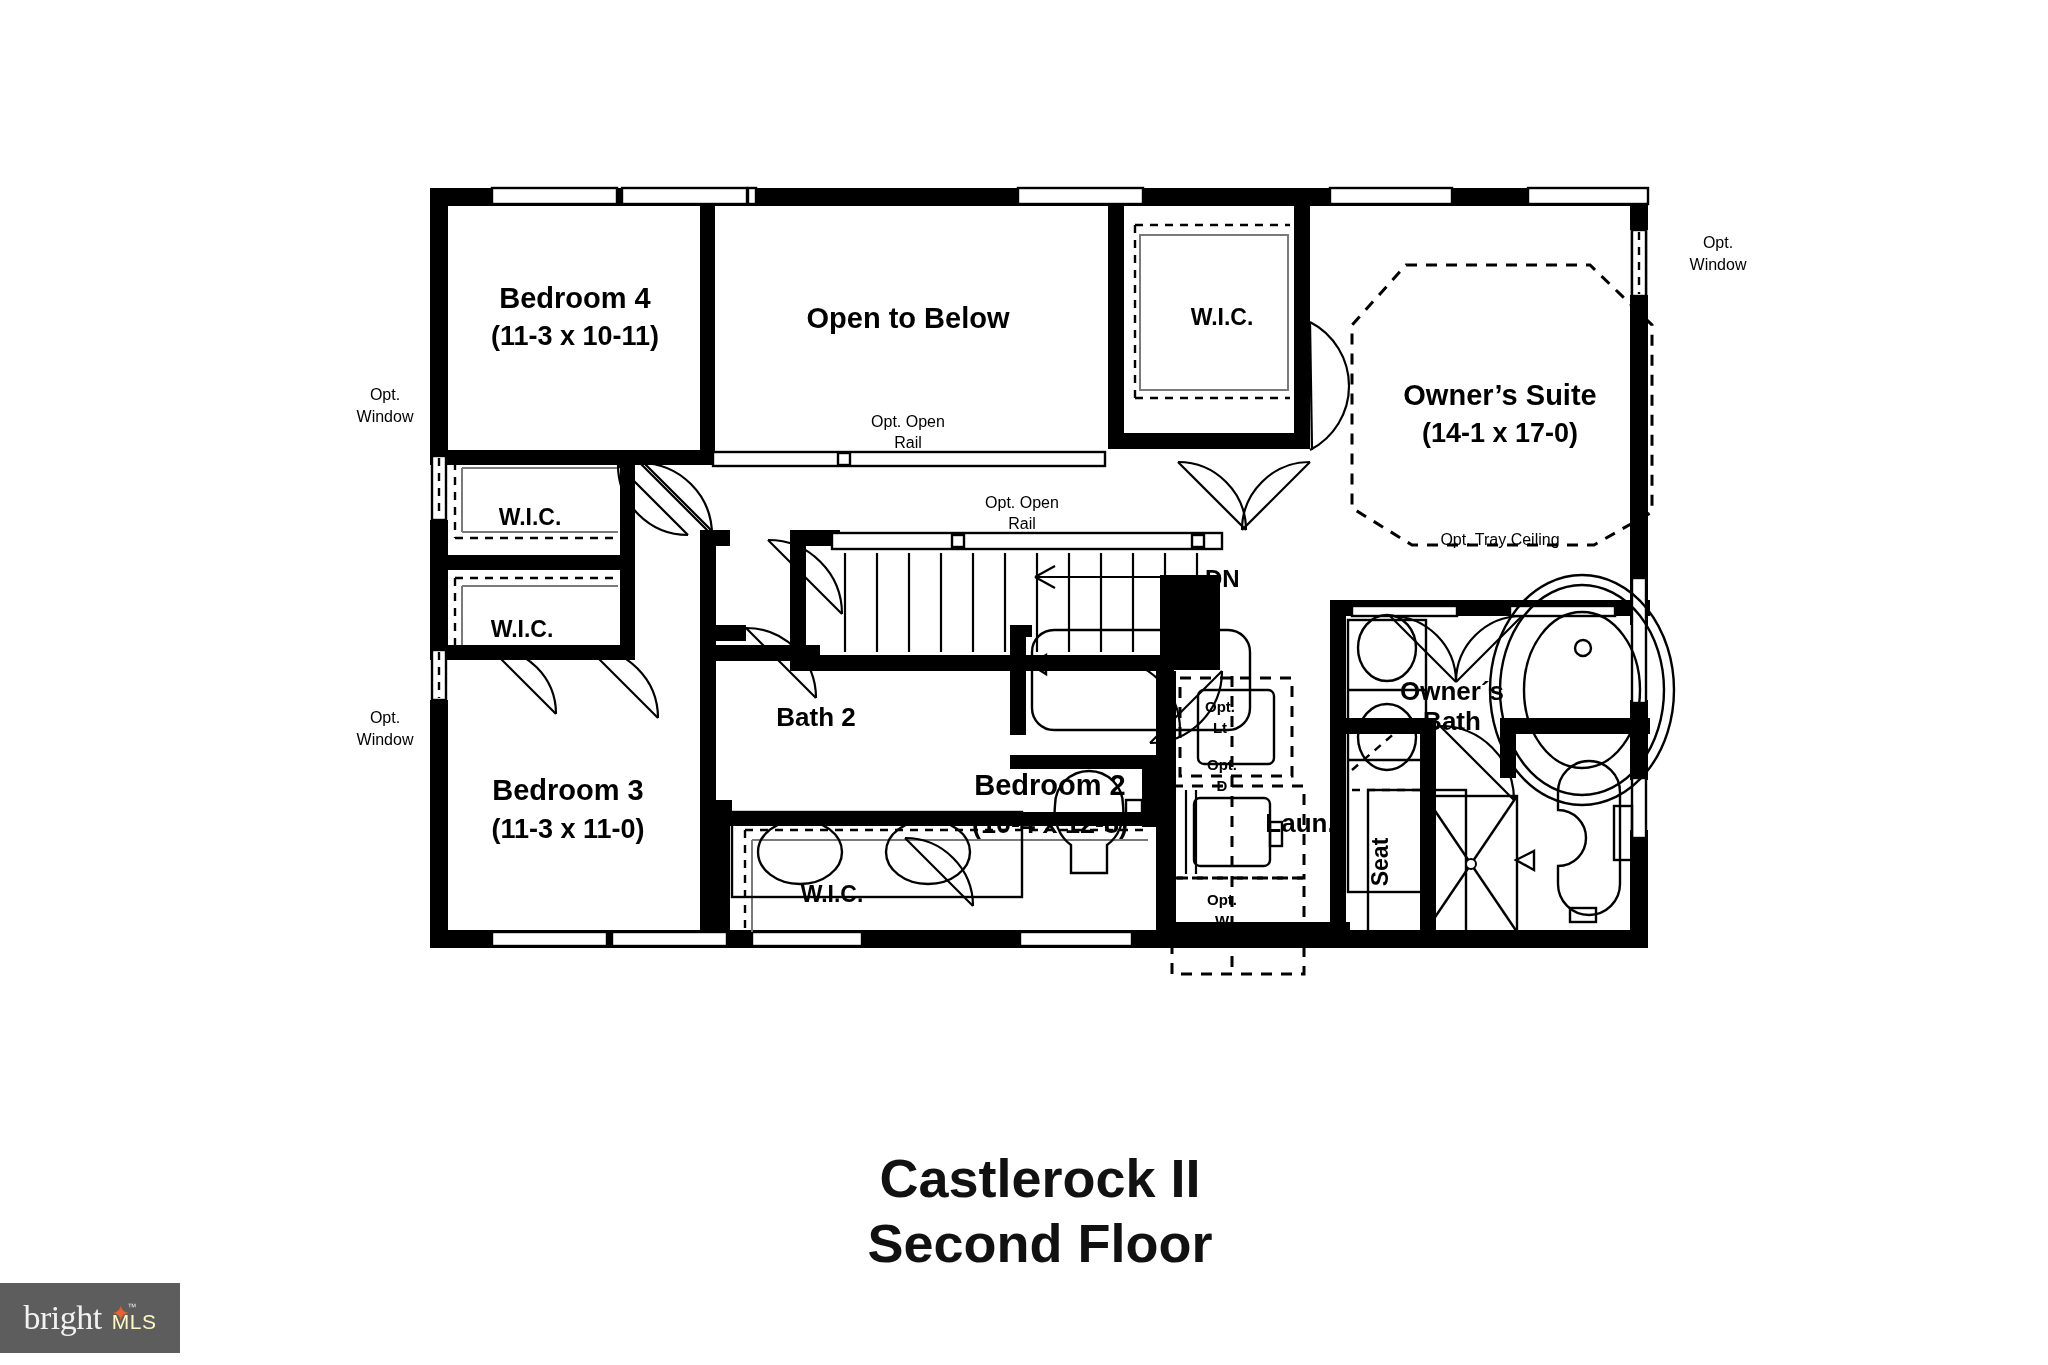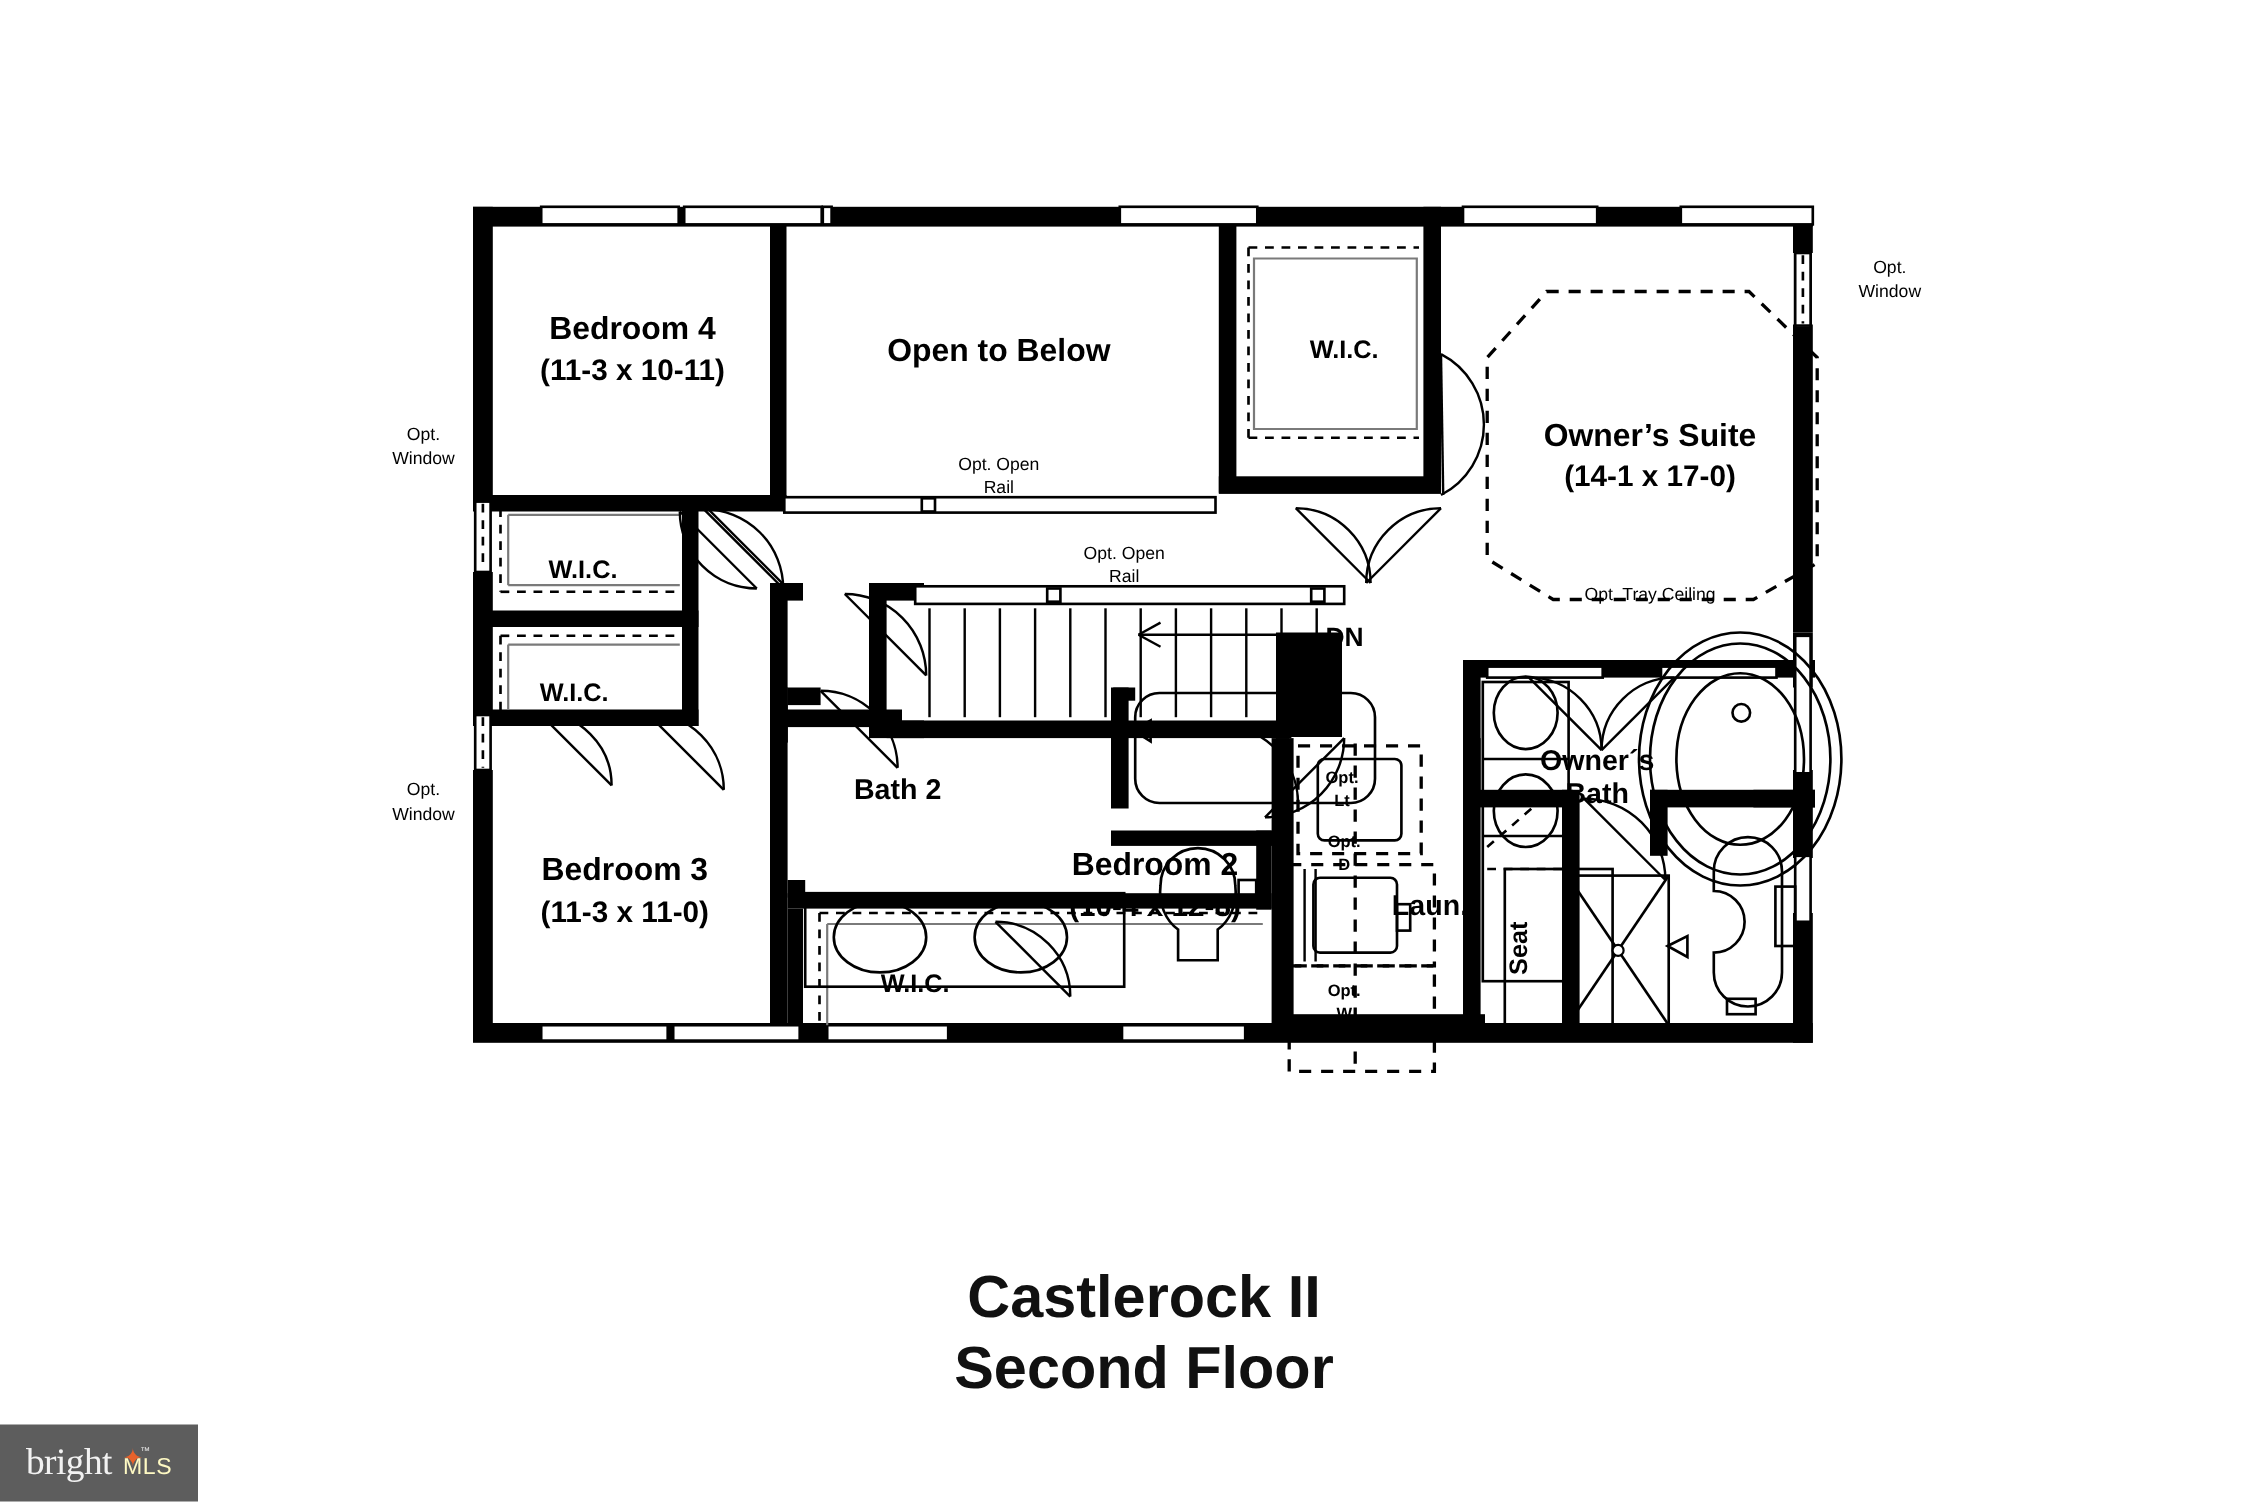--- a/index.html
+++ b/index.html
@@ -28,21 +28,21 @@
   .thin{fill:none;stroke:#000;stroke-width:2.2;}
   .thin-l{fill:none;stroke:#7a7a7a;stroke-width:2;}
   .fix{fill:none;stroke:#000;stroke-width:2.4;}
   .dash{fill:none;stroke:#000;stroke-width:3;stroke-dasharray:11 9;}
   .dash-s{fill:none;stroke:#000;stroke-width:2.4;stroke-dasharray:8 7;}
   .win{fill:#fff;stroke:#000;stroke-width:2.4;}
   .door{fill:none;stroke:#000;stroke-width:2.2;}
 
   
   #mls-badge{
-    position:absolute;left:0;bottom:0;width:180px;height:70px;
+    position:absolute;left:0;bottom:12px;width:180px;height:70px;
     background:#5d5d5d;display:flex;align-items:center;justify-content:center;
   }
   .mls-wrap{position:relative;display:flex;align-items:baseline;}
   .mls-bright{
     font-family:"Liberation Serif","DejaVu Serif",serif;
     font-size:34px;color:#f2f2f2;letter-spacing:-0.5px;line-height:1;
   }
   .mls-star{
     position:absolute;left:88px;top:2px;width:16px;height:16px;color:#e8622a;
     font-size:22px;line-height:1;

